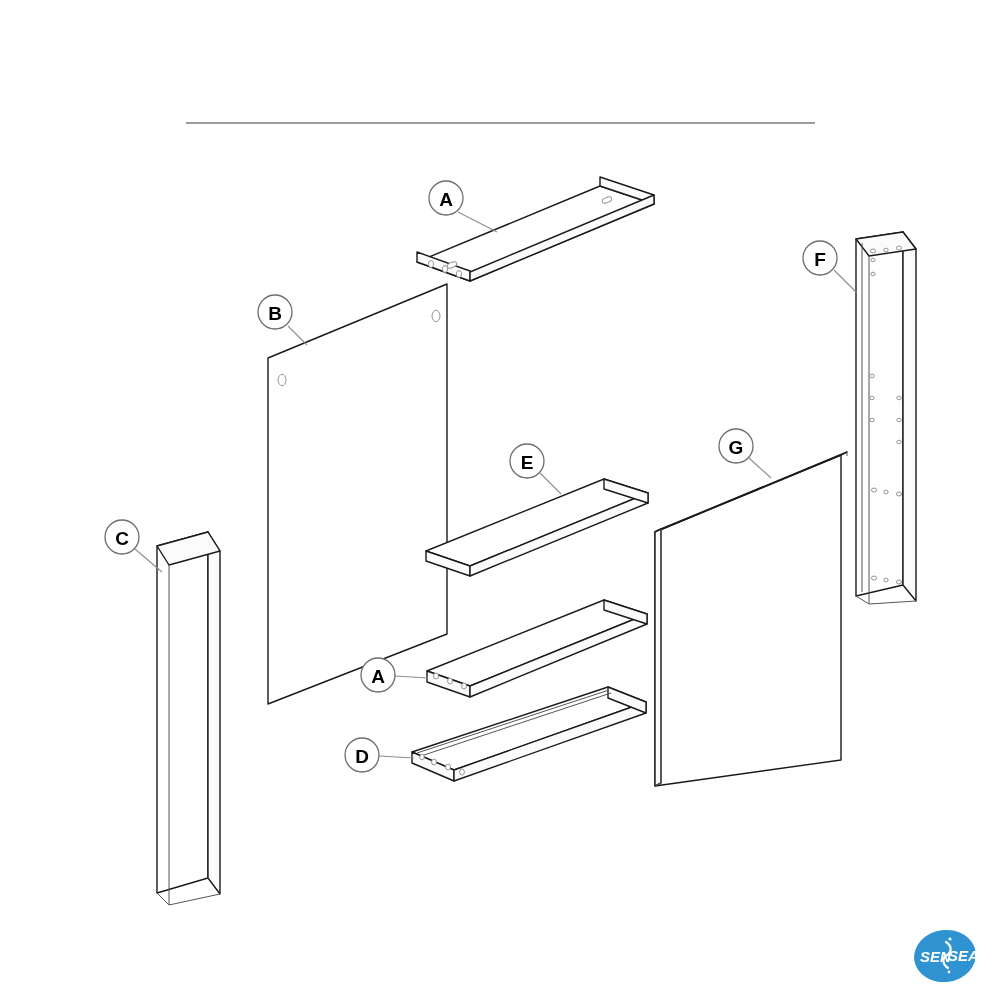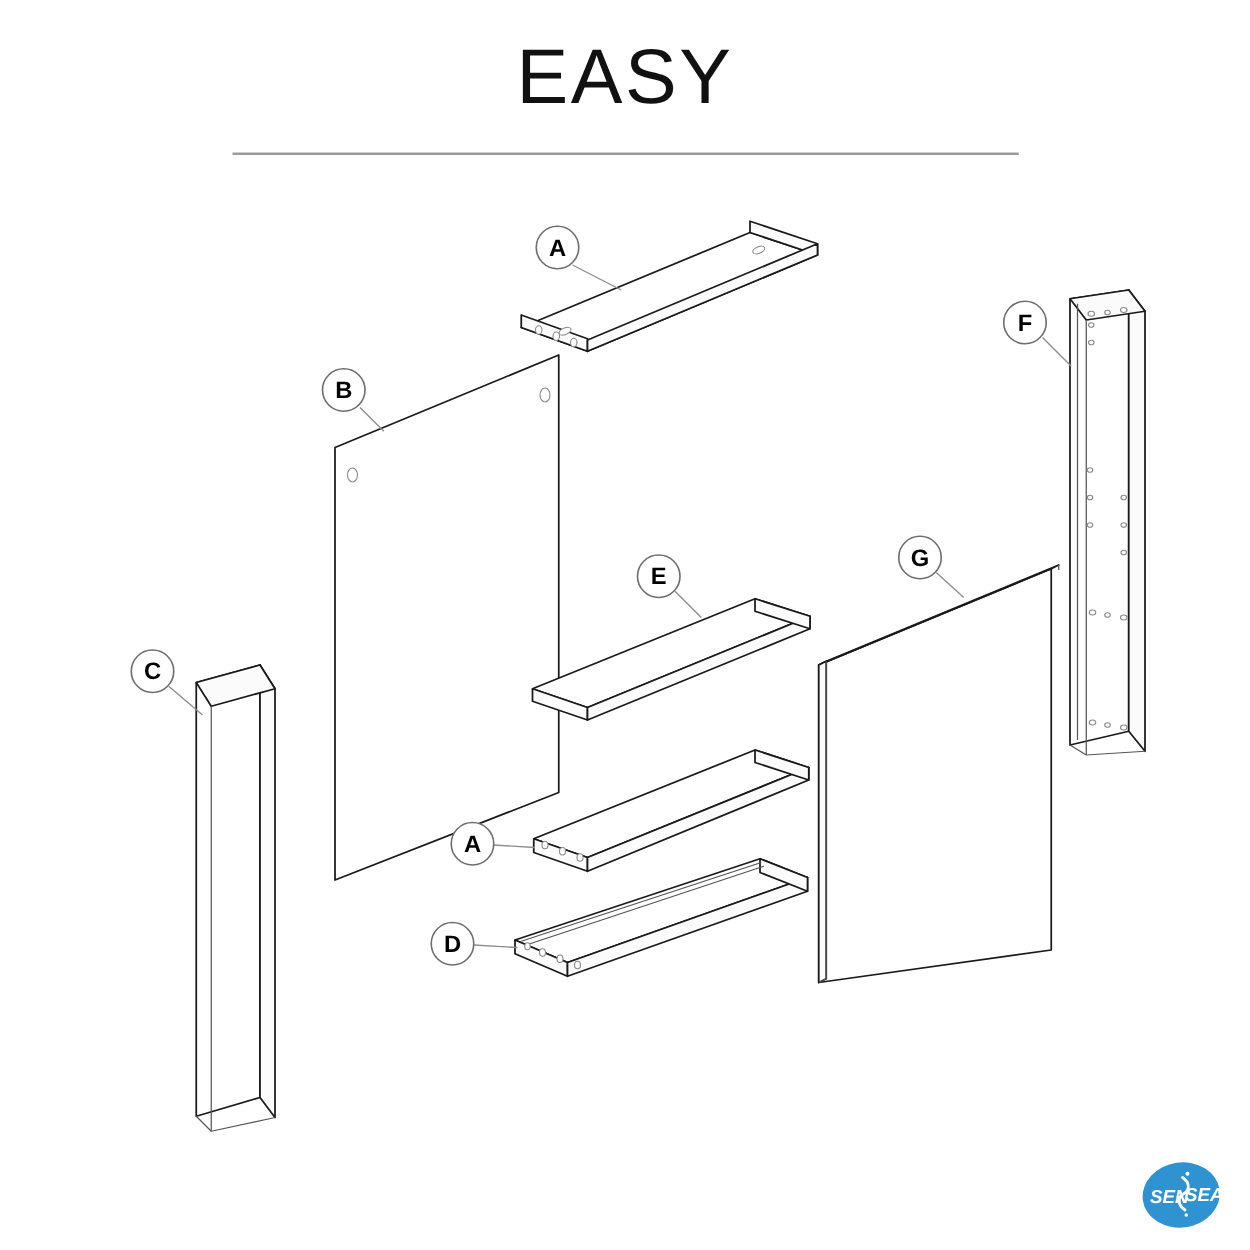--- a/index.html
+++ b/index.html
@@ -96,21 +96,20 @@
     fill: #000000;
     text-anchor: middle;
     dominant-baseline: central;
   }
 </style>
 </head>
 <body>
 
 <div id="page">
 
-  <div id="page-title">EASY</div>
 
   <div id="title-divider"></div>
 
   <svg id="diagram" viewBox="0 0 1000 1000" width="1000" height="1000">
 
     <g>
 
       <polygon class="part-face" points="417,262 600,186 654,204 470,281"></polygon>
 
       <polygon class="part-edge" points="417,262 470,281 470,271 417,252"></polygon>

